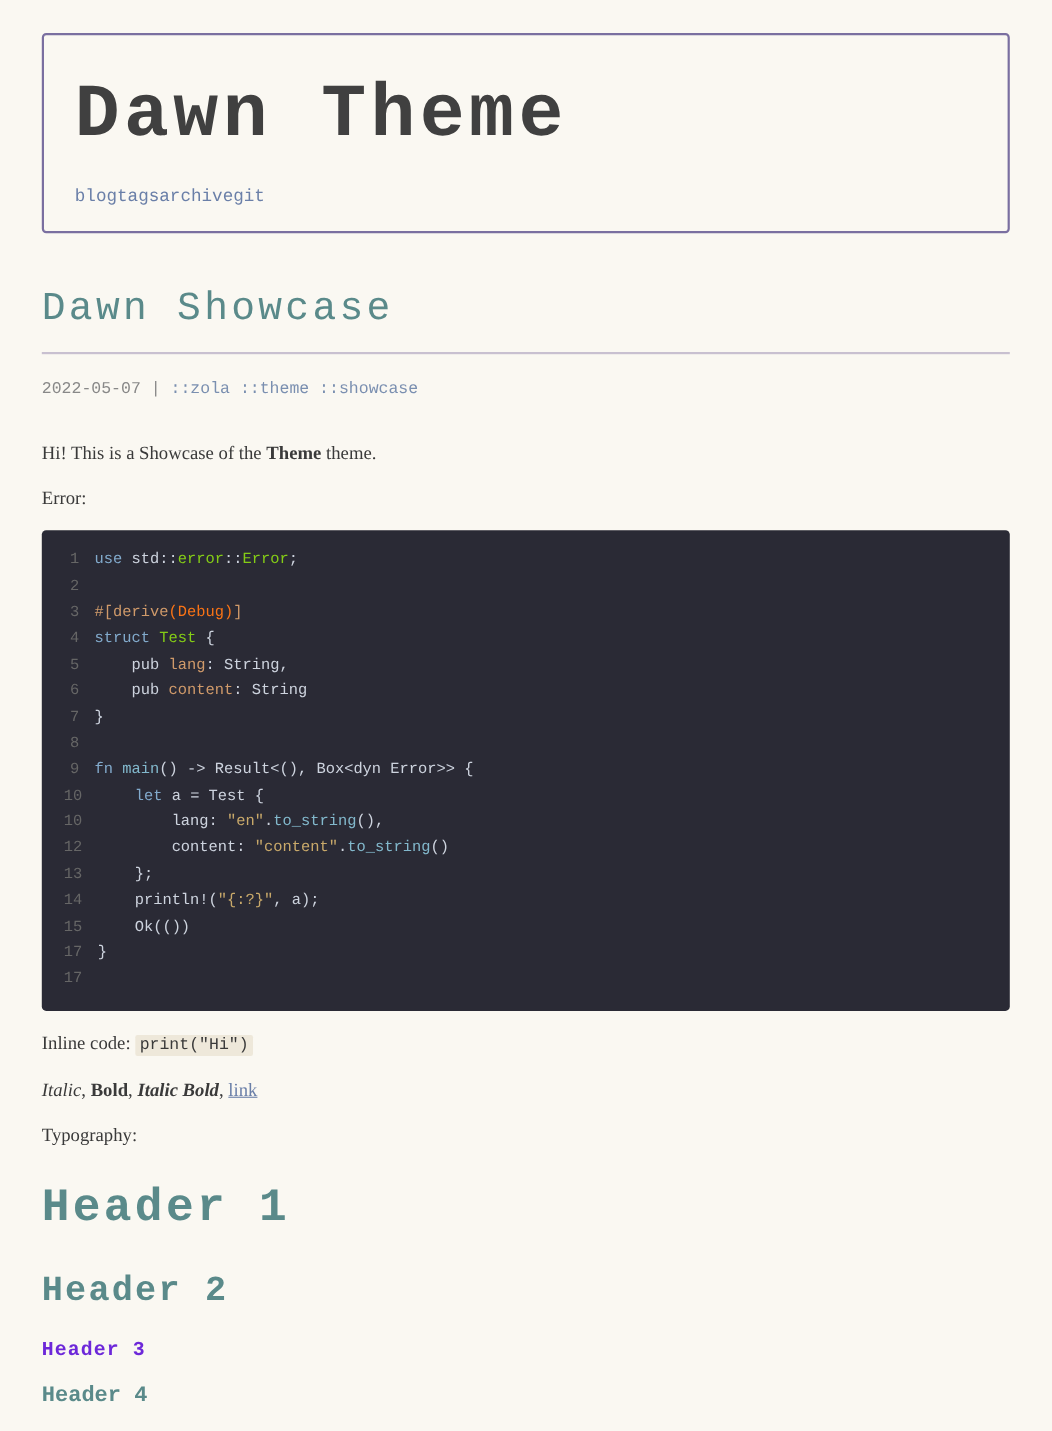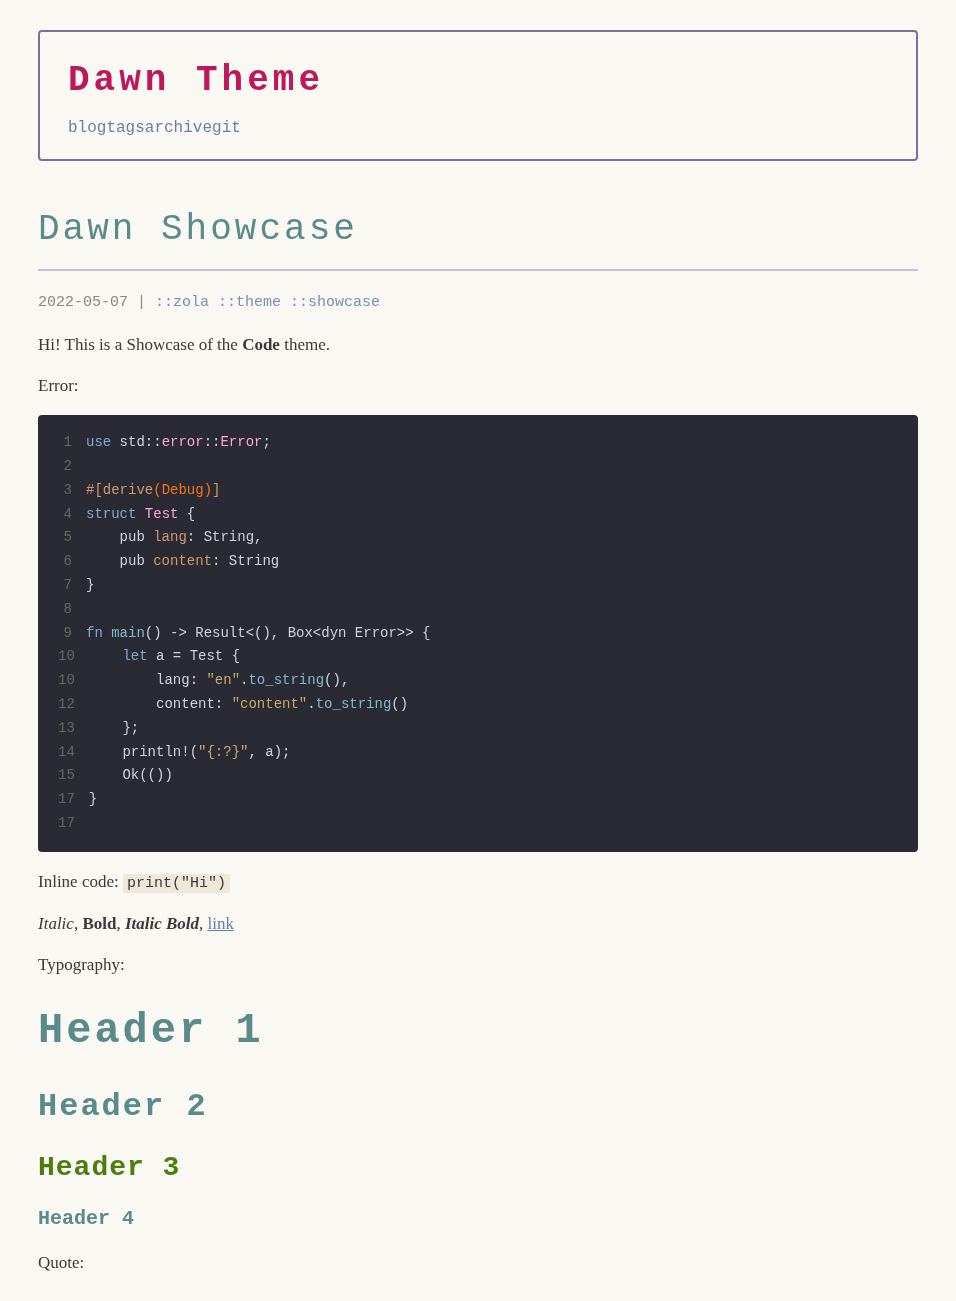--- a/index.html
+++ b/index.html
@@ -15,24 +15,24 @@
 
     .site-header {
       border: 2px solid #7a6fa0;
       border-radius: 4px;
       padding: 20px 28px 18px;
       margin: 0 auto 40px;
       max-width: 880px;
     }
 
     .site-title {
-      font-size: 36px;
-      font-family: 'Courier New', monospace;
-      font-weight: bold;
-      color: #be185d;
+      font-size: 68px;
+      font-family: 'Courier New', monospace;
+      font-weight: bold;
+      color: #404040;
       letter-spacing: 4px;
       margin-bottom: 6px;
     }
 
     .site-nav {
       display: flex;
     }
 
     .site-nav a {
       color: #6a7fa8;
@@ -57,21 +57,21 @@
 
     .post-divider {
       border: none;
       border-top: 2px solid #c8c0d0;
       margin-bottom: 20px;
     }
 
     .post-meta {
       font-size: 15px;
       color: #888;
-      margin-bottom: 16px;
+      margin-bottom: 32px;
       font-family: 'Courier New', monospace;
     }
 
     .post-meta a {
       color: #7a8fb0;
       text-decoration: none;
     }
 
     .post-body p {
       margin-bottom: 14px;
@@ -100,21 +100,21 @@
 
     .code-block .ln {
       color: #666;
       min-width: 28px;
       user-select: none;
       text-align: right;
       padding-right: 14px;
     }
 
     .kw { color: #82aacc; }
-    .ty { color: #f9a8d4; }
+    .ty { color: #84cc16; }
     .at { color: #d09a6a; }
     .st { color: #c9a96a; }
     .fn-name { color: #82b8cc; }
     .plain { color: #f97316; }
     .derive-bracket { color: #d09a6a; }
 
     .inline-code {
       font-family: 'Courier New', monospace;
       font-size: 15px;
       background-color: #eee8da;
@@ -147,23 +147,23 @@
       font-family: 'Courier New', monospace;
       font-size: 32px;
       font-weight: bold;
       color: #5a8a8a;
       letter-spacing: 2px;
       margin: 16px 0 10px;
     }
 
     h3.content-h3 {
       font-family: 'Courier New', monospace;
-      font-size: 28px;
-      font-weight: bold;
-      color: #4d7c0f;
+      font-size: 18px;
+      font-weight: bold;
+      color: #6d28d9;
       letter-spacing: 1px;
       margin: 14px 0 0;
     }
 
     h4.content-h4 {
       font-family: 'Courier New', monospace;
       font-size: 20px;
       font-weight: bold;
       color: #5a8a8a;
       margin: 12px 0 8px;
@@ -199,21 +199,21 @@
     <span> </span>
     <a href="#">::theme</a>
     <span> </span>
     <a href="#">::showcase</a>
   </div>
 
   <div class="post-body">
 
     <p>
       <span>Hi! This is a Showcase of the</span>
-      <strong> <span>Code</span> </strong>
+      <strong> <span>Theme</span> </strong>
       <span>theme.</span>
     </p>
 
     <p>Error:</p>
 
     <div class="code-block">
       <div class="line">
           <span class="ln">1</span>
           <span><span class="kw">use</span> std::<span class="ty">error</span>::<span class="ty">Error</span>;</span>
         </div>

